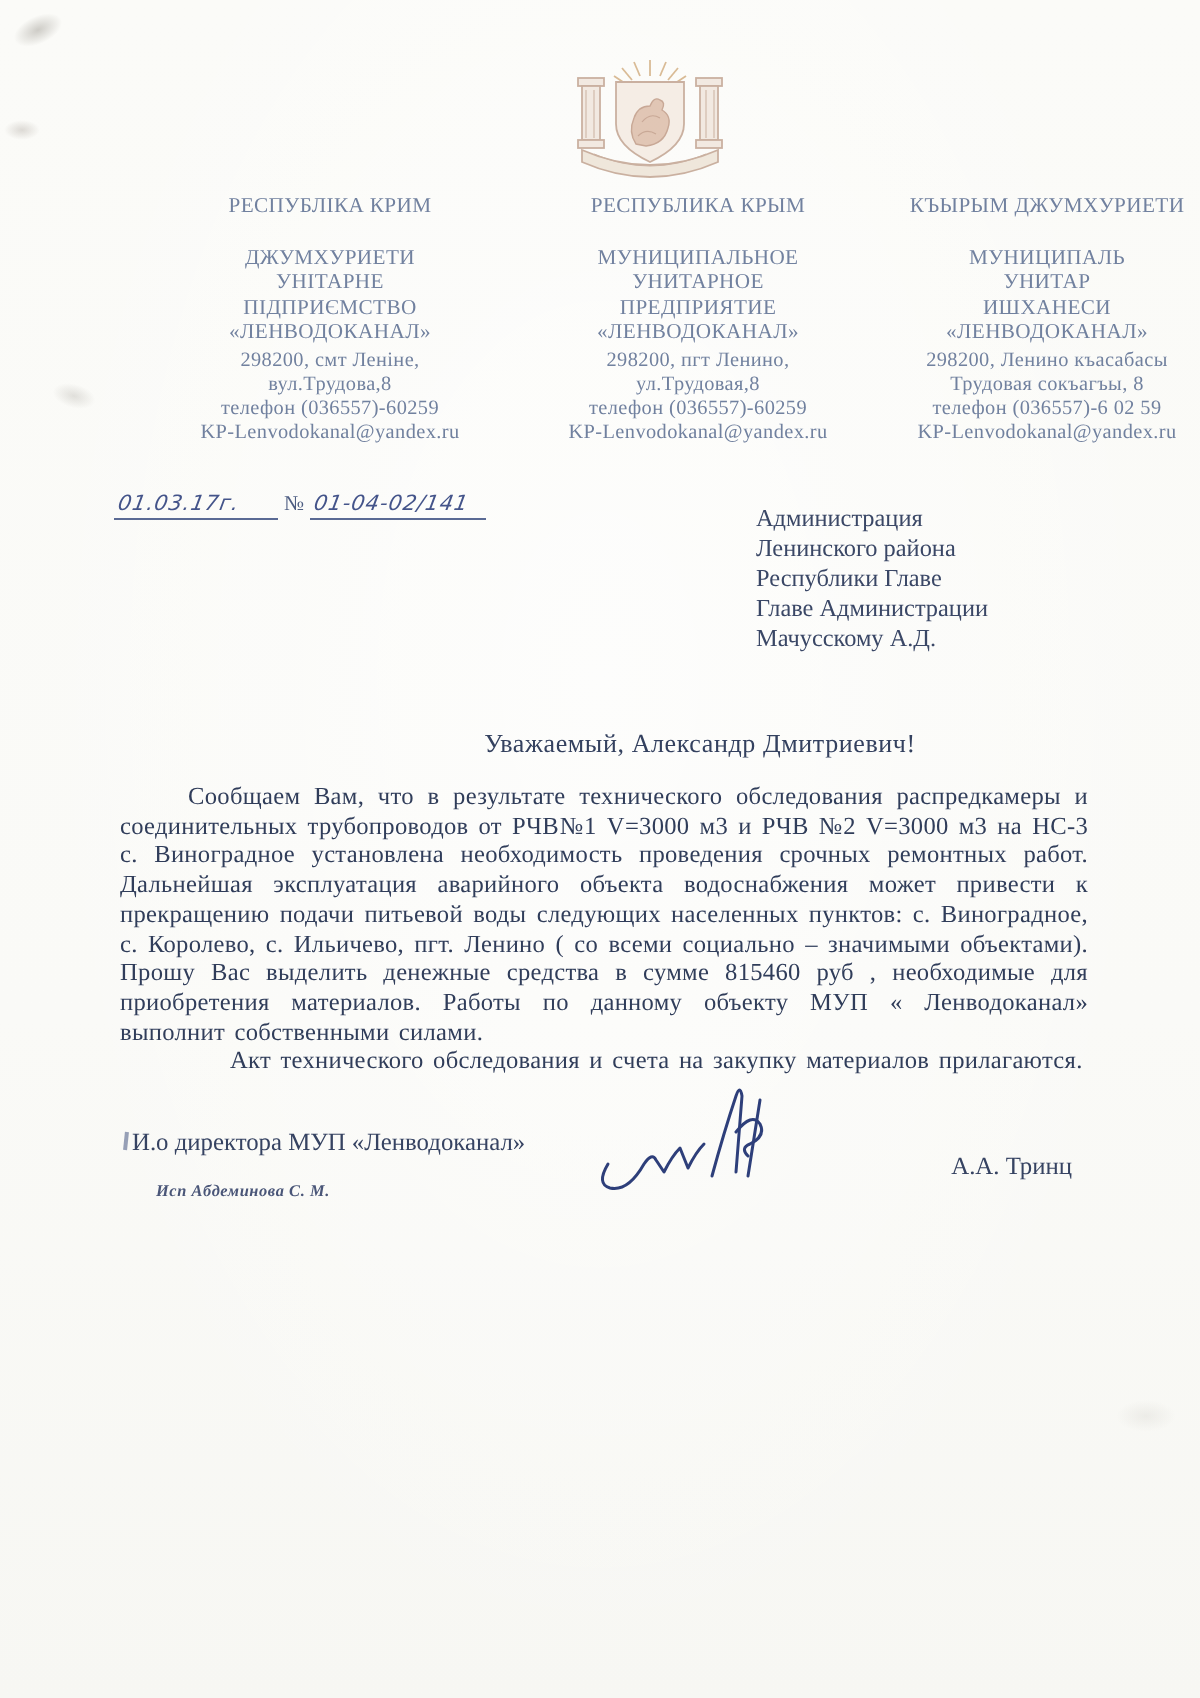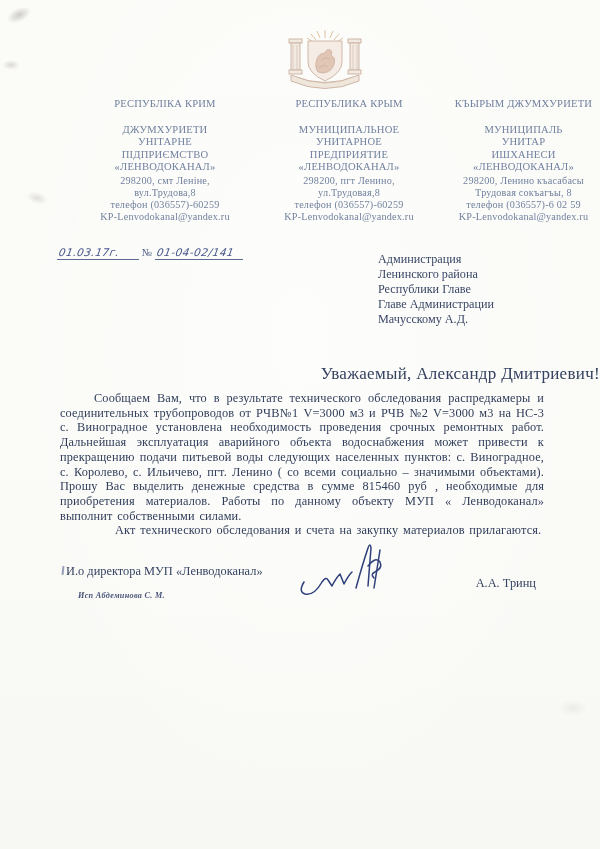--- a/index.html
+++ b/index.html
@@ -56,22 +56,22 @@
   .ref .fill-num { min-width:88px; }
   .ref .num-sign { color:#4d5d82; font-size:10.5px; padding:0 3px; }
 
   
   .addressee { position:absolute; left:378px; top:252px;
     font-size:12.2px; line-height:15px; color:#3a4766; }
   .addressee span { display:block; }
 
   
   .salutation { position:absolute; left:0; top:364px; width:600px;
-    text-align:right; padding-left:100px;
-    font-size:17px; color:#34415f; letter-spacing:.3px; }
+    text-align:center; padding-left:100px;
+    font-size:13px; color:#34415f; letter-spacing:.3px; }
 
   
   .body-text { position:absolute; left:60px; top:391px; width:484px;
     font-size:12.3px; line-height:14.7px; text-align:justify;
     color:#303d5a; letter-spacing:.15px; word-spacing:1.5px; }
   .body-text p.p1 { text-indent:34px; }
   .body-text p.p2 { text-indent:55px; }
 
   
   .sig-row { position:absolute; left:60px; top:564px; width:484px;

